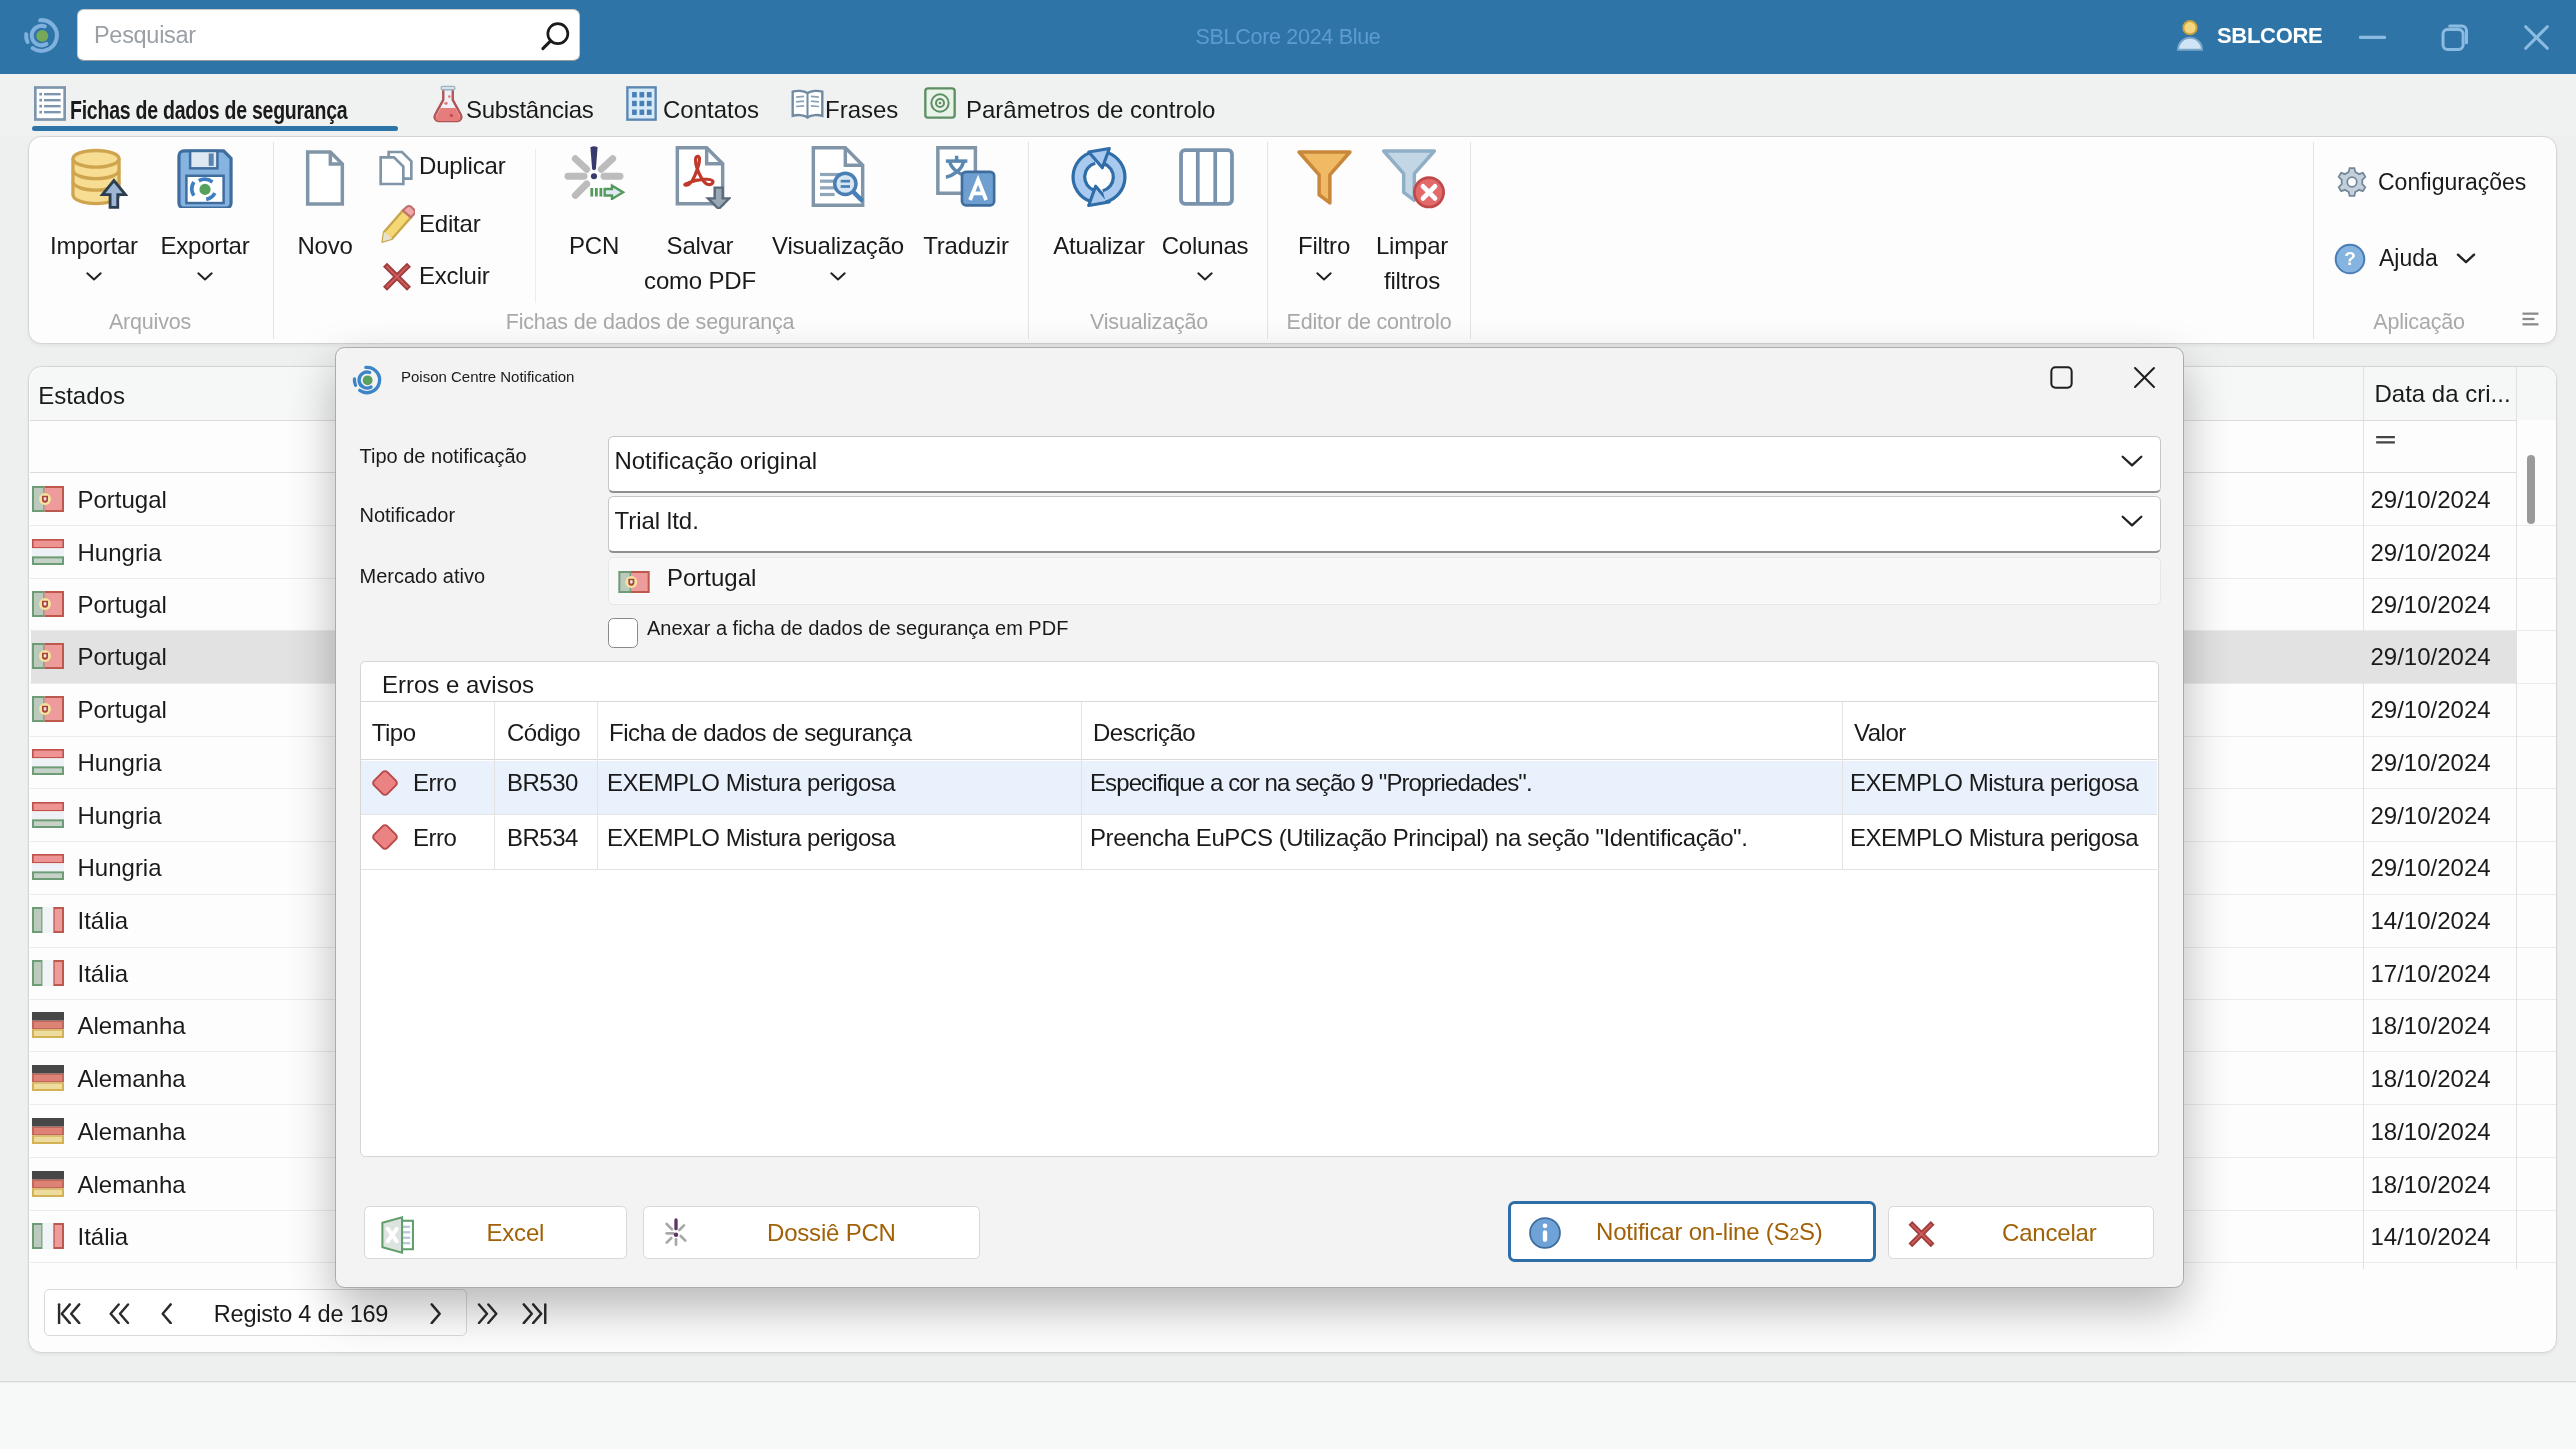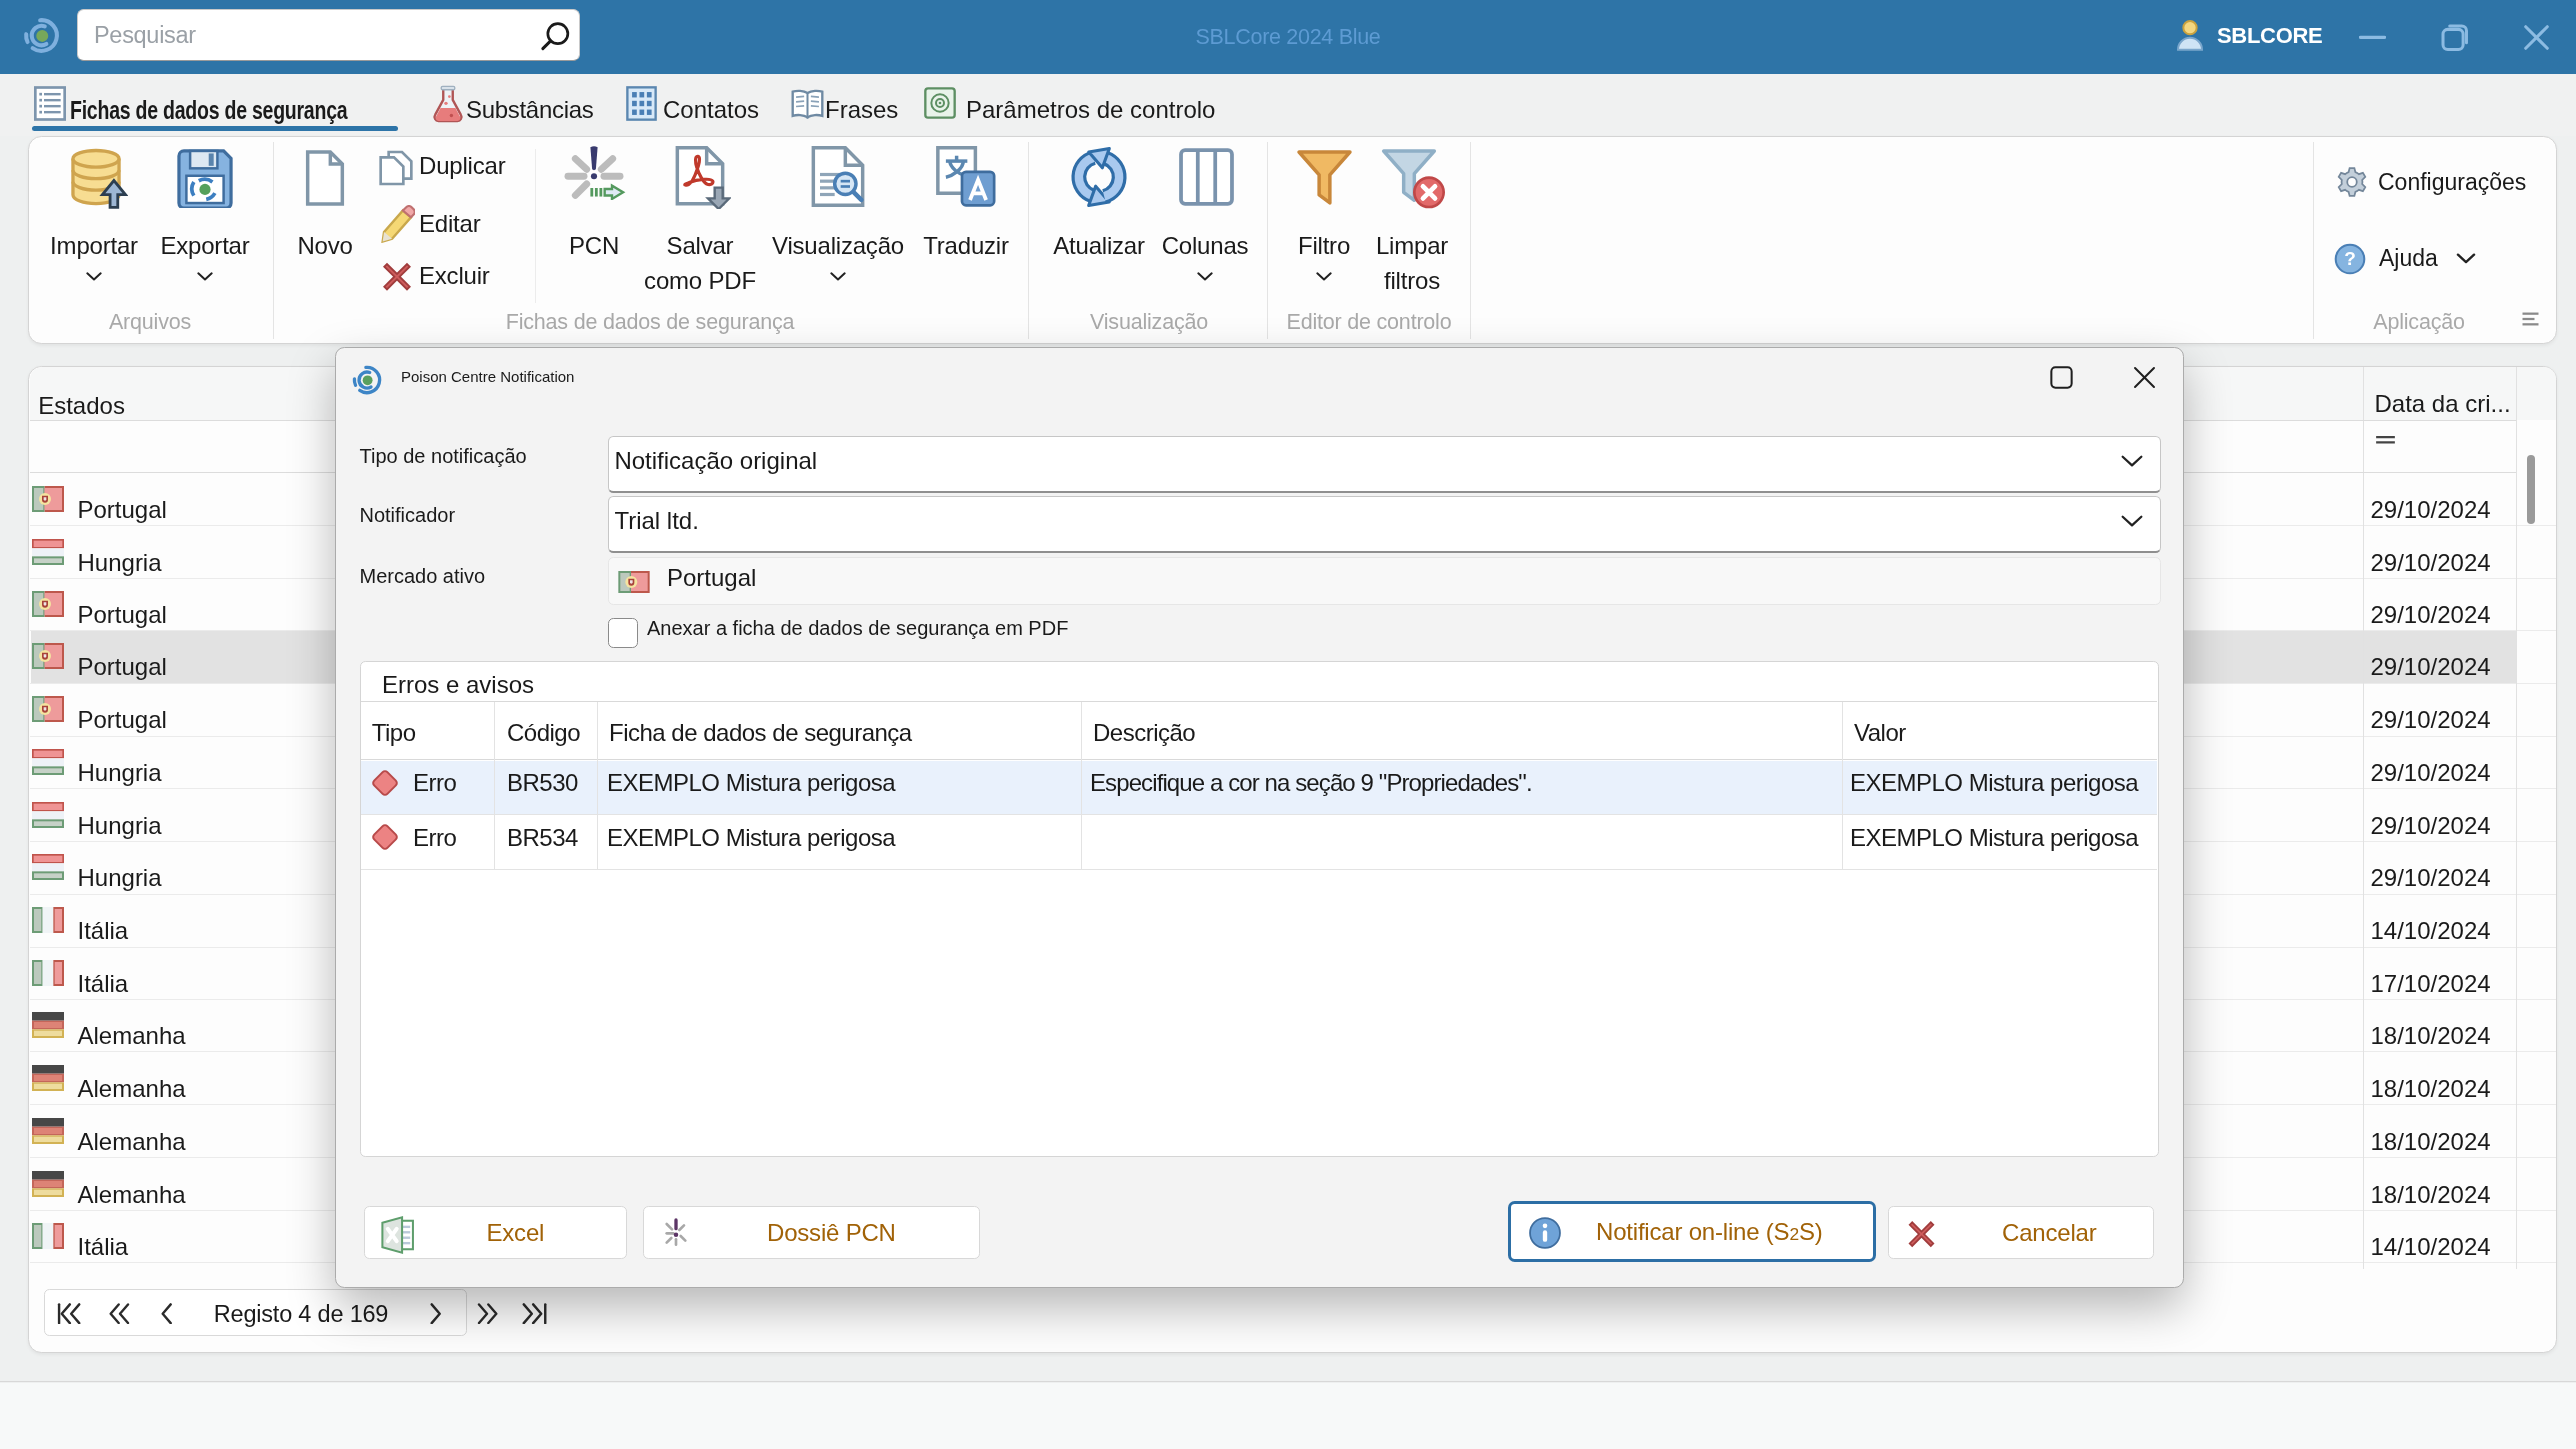--- a/index.html
+++ b/index.html
@@ -23,21 +23,21 @@
   
   #ribbon { left:28px; top:136px; width:2529px; height:208px; background:#fdfdfd; border:1.3px solid #d4d4d4; border-radius:13.4px; box-shadow:0 1.3px 3.4px rgba(0,0,0,0.05); }
   .vsep { position:absolute; top:5.4px; height:197px; width:1.3px; background:#e4e4e4; }
   .rlabel { position:absolute; top:173px; font-size:21.5px; color:#a9a9a9; letter-spacing:-0.2px; transform:translateX(-50%); white-space:nowrap; }
   .rtext { font-size:24px; color:#1a1a1a; letter-spacing:-0.2px; position:absolute; transform:translateX(-50%); white-space:nowrap; }
   .chev { position:absolute; transform:translateX(-50%); }
 
   
   #mainpanel { left:28px; top:366px; width:2529px; height:987px; background:#fdfdfd; border:1.3px solid #d4d4d4; border-radius:13.4px; box-shadow:0 1.3px 3.4px rgba(0,0,0,0.05); }
   .rowline { position:absolute; left:0; width:2526px; height:1.3px; background:#ebebeb; }
-  .cell { position:absolute; font-size:24px; color:#1a1a1a; letter-spacing:0; white-space:nowrap;margin-top:10px; }
+  .cell { position:absolute; font-size:24px; color:#1a1a1a; letter-spacing:0; white-space:nowrap; }
   #selrow { position:absolute; left:1.3px; width:2486px; background:#e2e2e2; }
 
   
   #dialog { left:335px; top:347px; width:1849px; height:941px; background:#f3f3f3; border:1.3px solid #ababab; border-radius:9.4px; box-shadow:0 20px 47px rgba(0,0,0,0.28); }
   .dl { position:absolute; font-size:20px; color:#1a1a1a; letter-spacing:0; white-space:nowrap; }
   .combo { position:absolute; left:272px; width:1553px; height:57px; background:#fff; border:1.3px solid #c6c6c6; border-bottom:2px solid #8f8f8f; border-radius:5.4px; }
   .combo .ct { position:absolute; left:5.4px; top:50%; transform:translateY(calc(-50% - 2.7px)); font-size:24px; color:#1a1a1a; letter-spacing:0; }
   #groupbox { position:absolute; left:24px; top:313px; width:1799px; height:496px; background:#fff; border:1.3px solid #d5d5d5; border-radius:5.4px; }
   .gcol { position:absolute; top:40px; width:1.3px; background:#e3e3e3; height:168px; }
   .gcell { position:absolute; font-size:24px; color:#1a1a1a; letter-spacing:-0.5px; white-space:nowrap; }
@@ -604,20 +604,21 @@
     <div class="gcell" style="left:146px;top:107px">BR530</div>
     <div class="gcell" style="left:246px;top:107px">EXEMPLO Mistura perigosa</div>
     <div class="gcell" style="left:729px;top:107px;letter-spacing:-0.9px">Especifique a cor na seção 9 "Propriedades".</div>
     <div class="gcell" style="left:1489px;top:107px">EXEMPLO Mistura perigosa</div>
     <svg style="position:absolute;left:8px;top:159px" width="32" height="32" viewBox="0 0 48 48">
         <rect x="10" y="10" width="28" height="28" rx="5" transform="rotate(45 24 24)" fill="#ec8383" stroke="#b84a4a" stroke-width="3"></rect>
       </svg>
     <div class="gcell" style="left:52px;top:162px">Erro</div>
     <div class="gcell" style="left:146px;top:162px">BR534</div>
     <div class="gcell" style="left:246px;top:162px">EXEMPLO Mistura perigosa</div>
+    <div class="gcell" style="left:729px;top:162px;letter-spacing:-0.4px">Preencha EuPCS (Utilização Principal) na seção "Identificação".</div>
     <div class="gcell" style="left:1489px;top:162px">EXEMPLO Mistura perigosa</div>
   </div>
 
   <div class="btn" style="left:27.5px;top:858px;width:263px">
     <svg style="position:absolute;left:16px;top:9.4px" width="34" height="38" viewBox="0 0 50 56">
       <rect x="26" y="7" width="21" height="42" fill="#fff" stroke="#5e9e6c" stroke-width="3"></rect>
       <g stroke="#b9c9d9" stroke-width="3.5">
           <line x1="31" y1="16" x2="43" y2="16"></line>
           <line x1="31" y1="24" x2="43" y2="24"></line>
           <line x1="31" y1="32" x2="43" y2="32"></line>

